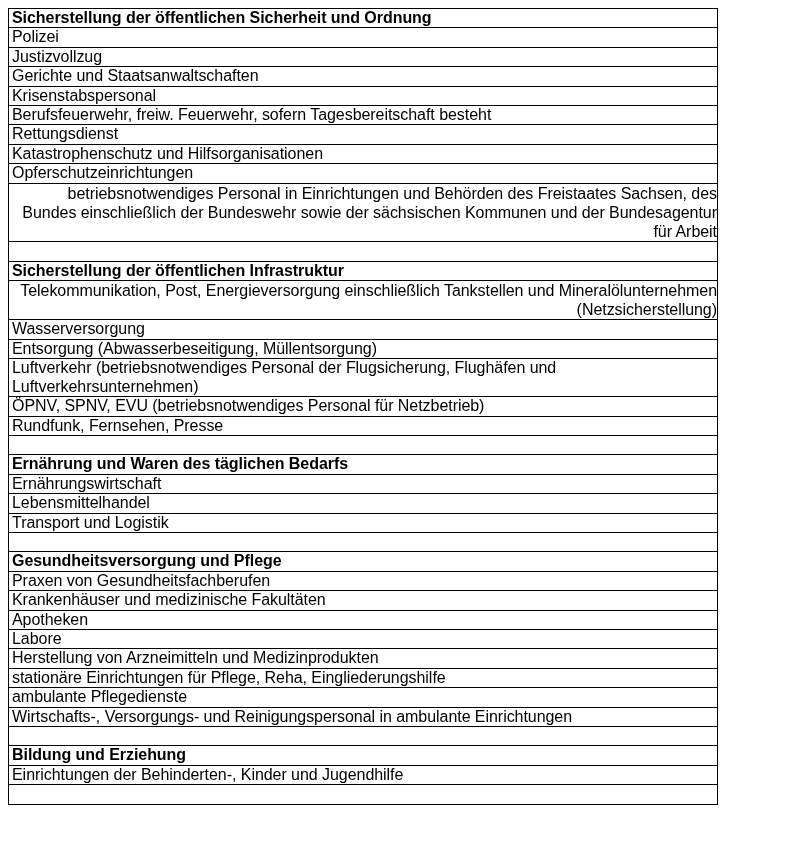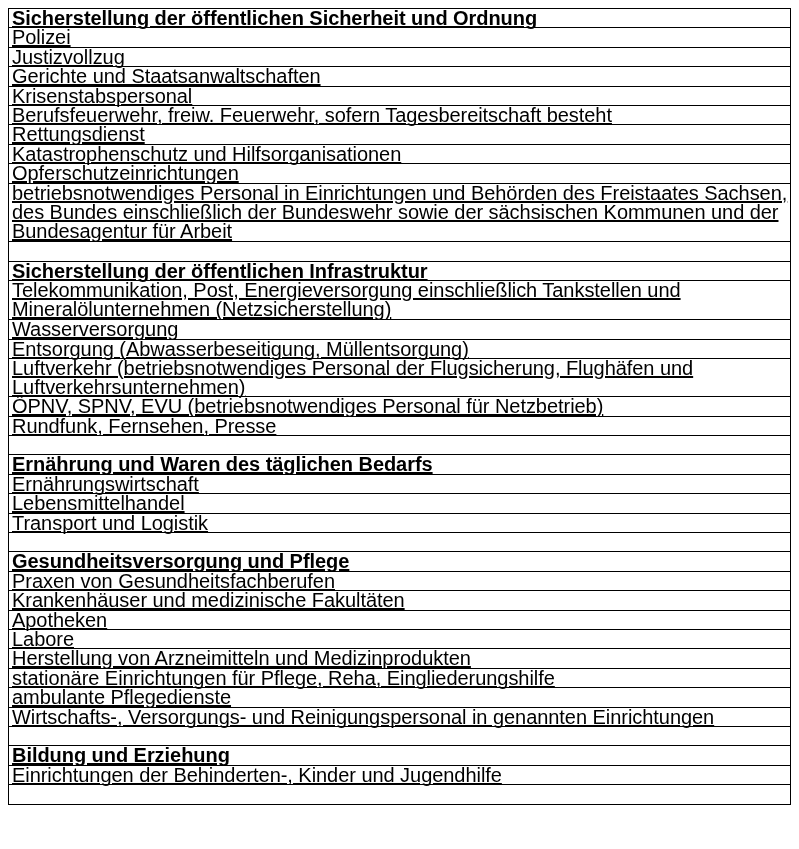--- a/index.html
+++ b/index.html
@@ -1,38 +1,37 @@
 <!DOCTYPE html>
 <html><head>
 <meta charset="utf-8">
 <style>
   html, body { margin: 0; padding: 0; background: #ffffff; }
   body { width: 799px; height: 849px; position: relative; overflow: hidden; }
   #doc-table {
     position: absolute;
     left: 8px; top: 8px;
-    width: 783px;
+    width: 710px;
     border-collapse: collapse;
     table-layout: fixed;
     font-family: "Liberation Sans", sans-serif;
-    font-size: 20px;
+    font-size: 16px;
     color: #000;
-    text-decoration: underline;
   }
   #doc-table td {
     border: 1.3px solid #000;
     padding: 0 0 0 3px;
     height: 18.4px;
     line-height: 18.4px;
     vertical-align: top;
     white-space: normal;
     letter-spacing: -0.05px;
   }
   #doc-table tr.heading td { font-weight: bold; }
-  #doc-table tr.multi td { line-height: 19.2px; height: 38.4px; }
+  #doc-table tr.multi td { line-height: 19.2px; height: 38.4px; text-align: right; }
 </style>
 </head>
 <body>
 
 <table id="doc-table">
   <tbody id="table-body">
       <tr class="heading">
         <td>Sicherstellung der öffentlichen Sicherheit und Ordnung</td>
       </tr>
       <tr>
@@ -122,21 +121,21 @@
       <tr>
         <td>Herstellung von Arzneimitteln und Medizinprodukten</td>
       </tr>
       <tr>
         <td>stationäre Einrichtungen für Pflege, Reha, Eingliederungshilfe</td>
       </tr>
       <tr>
         <td>ambulante Pflegedienste</td>
       </tr>
       <tr>
-        <td>Wirtschafts-, Versorgungs- und Reinigungspersonal in genannten Einrichtungen</td>
+        <td>Wirtschafts-, Versorgungs- und Reinigungspersonal in ambulante Einrichtungen</td>
       </tr>
       <tr>
         <td></td>
       </tr>
       <tr class="heading">
         <td>Bildung und Erziehung</td>
       </tr>
       <tr>
         <td>Einrichtungen der Behinderten-, Kinder und Jugendhilfe</td>
       </tr>

